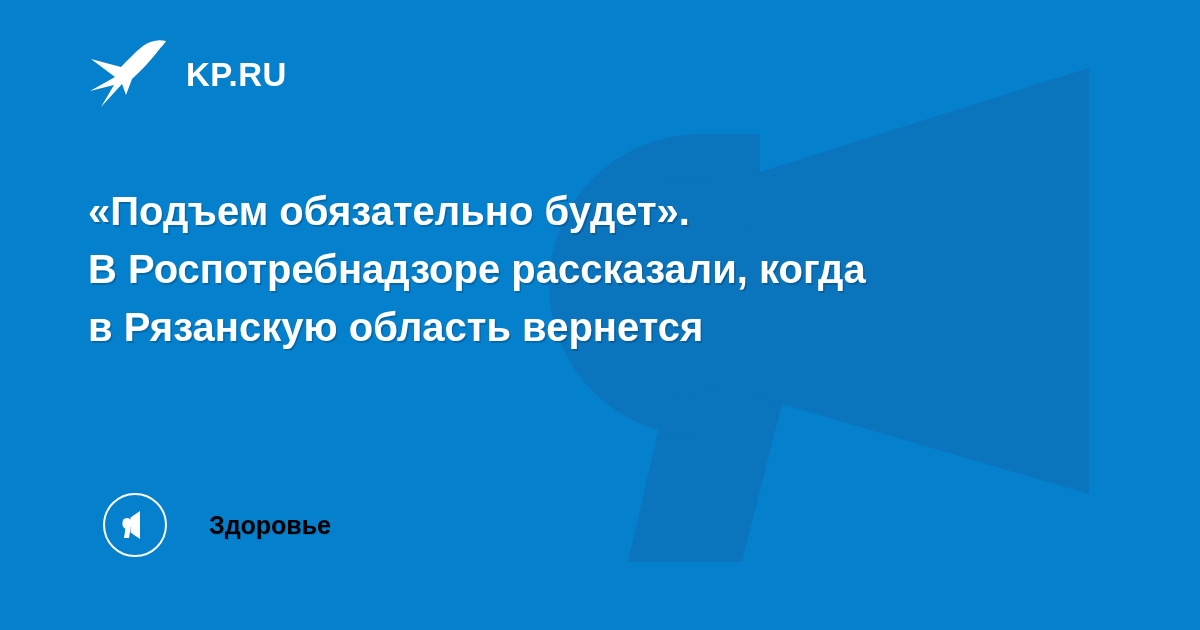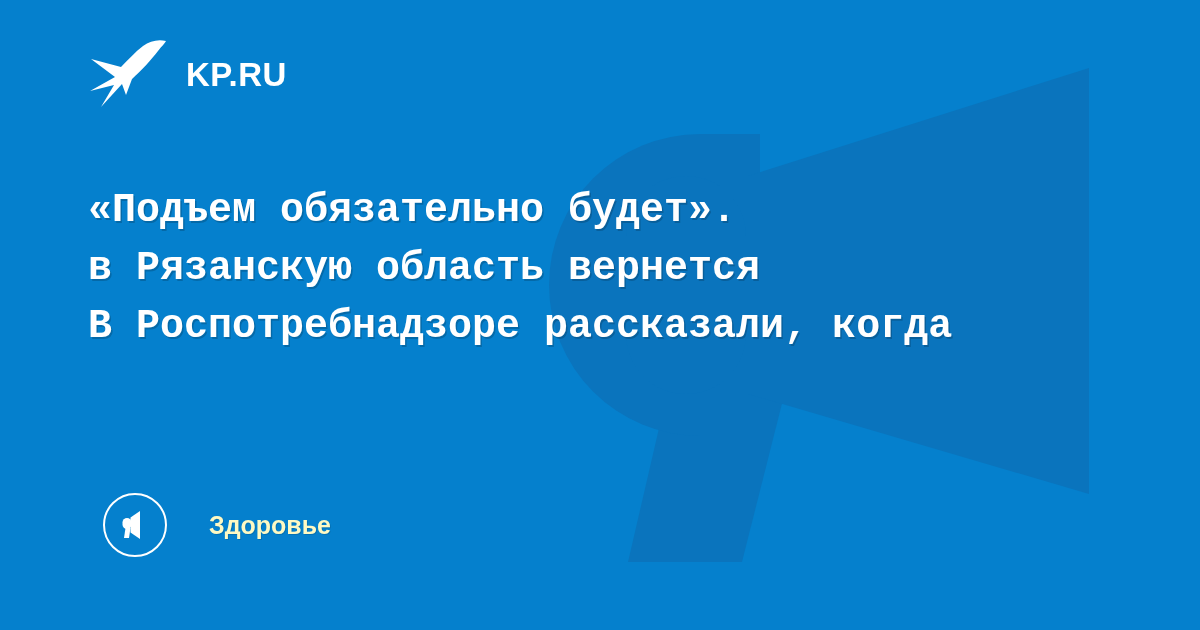--- a/index.html
+++ b/index.html
@@ -59,21 +59,20 @@
     width:1010px;
     z-index:3;
   }
   .headline-line {
     color:#ffffff;
     font-size:40px;
     font-weight:bold;
     line-height:58px;
     white-space:nowrap;
     text-shadow:1.5px 1.5px 0 rgba(0,0,0,0.18);
-    font-family:Liberation Mono, monospace;
   }
   
   .badge {
     position:absolute;
     left:103px;
     top:493px;
     display:flex;
     align-items:center;
     gap:42px;
     z-index:3;
@@ -83,21 +82,21 @@
     height:64px;
     border:2px solid #ffffff;
     border-radius:50%;
     display:flex;
     align-items:center;
     justify-content:center;
     flex:0 0 auto;
   }
   .badge-icon { width:34px; height:34px; display:block; }
   .badge-label {
-    color:#fef9c3;
+    color:#000000;
     font-size:25px;
     font-weight:bold;
     line-height:1;
     white-space:nowrap;
     text-shadow:1px 1px 0 rgba(0,0,0,0.12);
   }
 </style>
 </head>
 <body>
 
@@ -115,22 +114,22 @@
 
   <div class="header">
     <svg class="logo-bird" viewBox="0 0 82 78" aria-hidden="true">
       <path d="M78 6 C70 4 62 6 55 11 C47 17 40 25 33 32 L3 24 L27 42 L2 56 L26 50 L13 72 L34 49 L38 60 L44 44 C53 36 63 25 70 16 C74 11 77 8 78 6 Z" fill="#ffffff"></path>
     </svg>
     <span class="logo-text">KP.RU</span>
   </div>
 
   <div class="headline">
     <div class="headline-line">«Подъем обязательно будет».</div>
+    <div class="headline-line">В Роспотребнадзоре рассказали, когда</div>
     <div class="headline-line">в Рязанскую область вернется</div>
-    <div class="headline-line">В Роспотребнадзоре рассказали, когда</div>
   </div>
 
   <div class="badge">
     <span class="badge-circle">
       <svg class="badge-icon" viewBox="0 0 34 34" aria-hidden="true">
         <path d="M22 3 L22 31 L12.5 24.5 L12.5 9.5 Z" fill="#ffffff"></path>
         <rect x="4.5" y="10" width="9" height="11" rx="4.5" fill="#ffffff"></rect>
         <path d="M7.5 20 L12.5 20 L11 30 L6 30 Z" fill="#ffffff"></path>
       </svg>
     </span>

